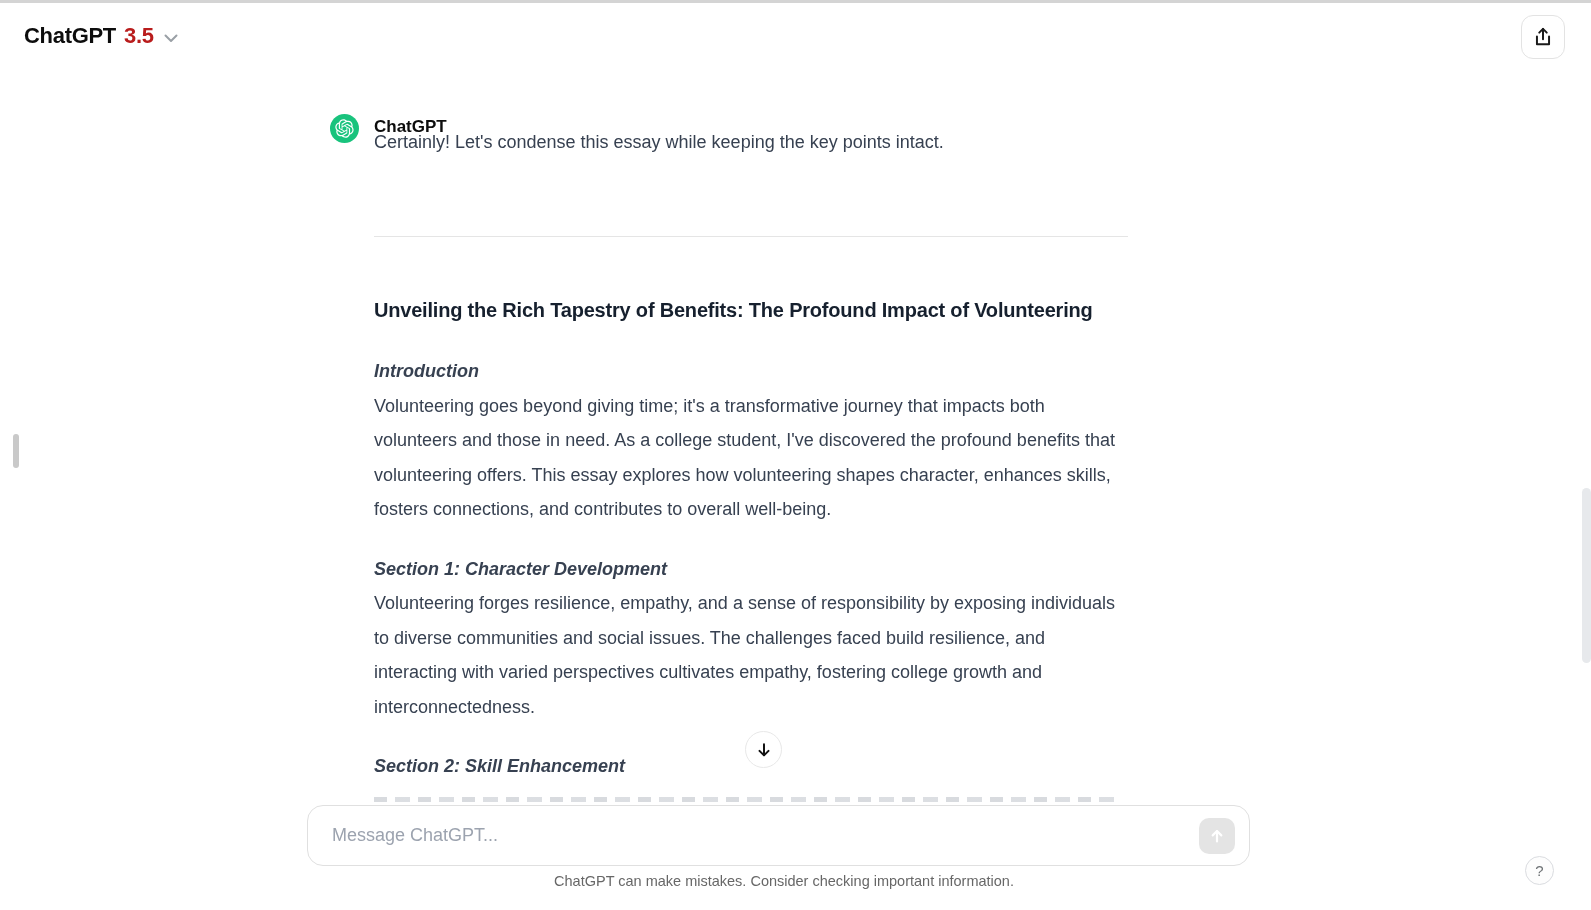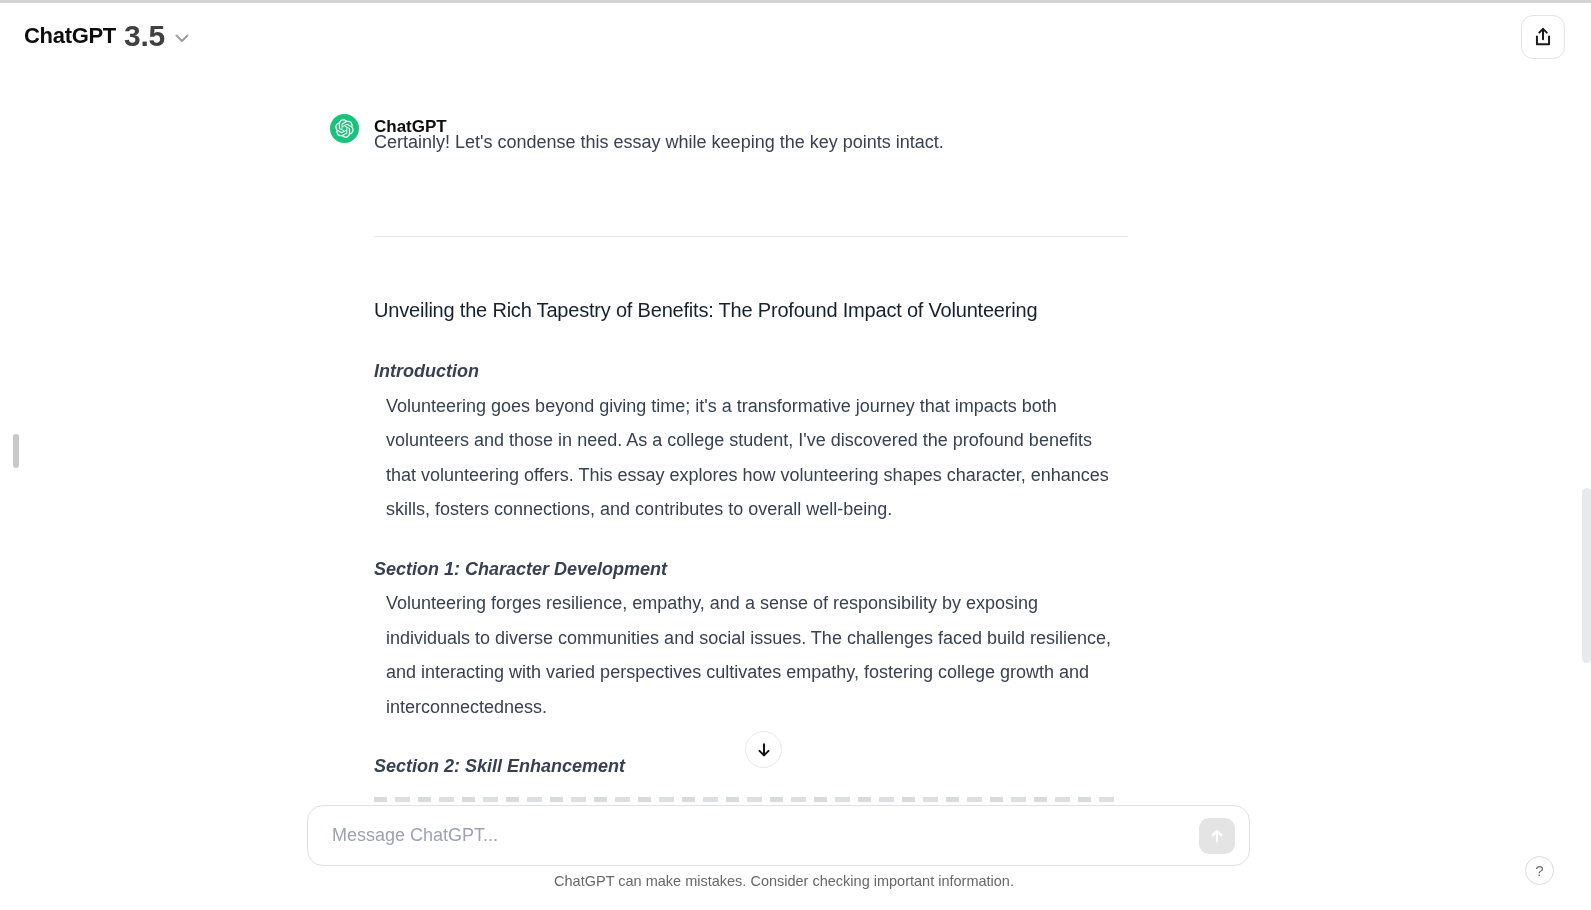--- a/index.html
+++ b/index.html
@@ -15,21 +15,21 @@
     position: absolute; left: 0; top: 0; width: 1591px; height: 3px;
     background: #d4d4d4;
   }
   
   .brand {
     position: absolute; left: 24px; top: 21px; height: 30px;
     display: flex; align-items: center; gap: 8px;
     cursor: pointer;
   }
   .brand-name { font-size: 22px; font-weight: 700; color: #0d0d0d; letter-spacing: -0.3px; }
-  .brand-model { font-size: 30px; font-weight: 600; color: #404040; letter-spacing: -0.3px; }
+  .brand-model { font-size: 22px; font-weight: 600; color: #b91c1c; letter-spacing: -0.3px; }
   .brand-chevron { display: inline-flex; margin-left: 2px; margin-top: 4px; }
   .share-btn {
     position: absolute; left: 1521px; top: 15px; width: 44px; height: 44px;
     border: 1px solid #e3e3e3; border-radius: 12px; background: #ffffff;
     display: flex; align-items: center; justify-content: center; cursor: pointer;
   }
   
   .sidebar-toggle {
     position: absolute; left: 13px; top: 434px; width: 6px; height: 34px;
     background: #c9c9c9; border-radius: 3px; cursor: pointer;
@@ -47,28 +47,28 @@
   .intro-line {
     position: absolute; left: 374px; top: 132px; width: 780px;
     font-size: 18px; color: #374151;
   }
   .divider {
     position: absolute; left: 374px; top: 236px; width: 754px; height: 1px;
     background: #e5e5e5;
   }
   .essay-title {
     position: absolute; left: 374px; top: 299px; width: 780px;
-    font-size: 20px; font-weight: 400; color: #16202e; letter-spacing: -0.2px;
+    font-size: 20px; font-weight: 700; color: #16202e; letter-spacing: -0.2px;
   }
   .essay-body {
     position: absolute; left: 374px; top: 354px; width: 752px;
     font-size: 18px; line-height: 34.5px; color: #374151;
   }
   .essay-body .sec-heading { font-style: italic; font-weight: 700; }
-  .essay-body .sec-heading + .sec-para { margin-top: 0; margin-left: 12px; }
+  .essay-body .sec-heading + .sec-para { margin-top: 0; }
   .essay-body .sec-para + .sec-heading { margin-top: 25px; }
   
   .scroll-down-btn {
     position: absolute; left: 745px; top: 731px; width: 37px; height: 37px;
     border-radius: 50%; background: #ffffff; border: 1px solid #e8e8e8;
     display: flex; align-items: center; justify-content: center; cursor: pointer;
     z-index: 4;
   }
   
   .clipped-line {

